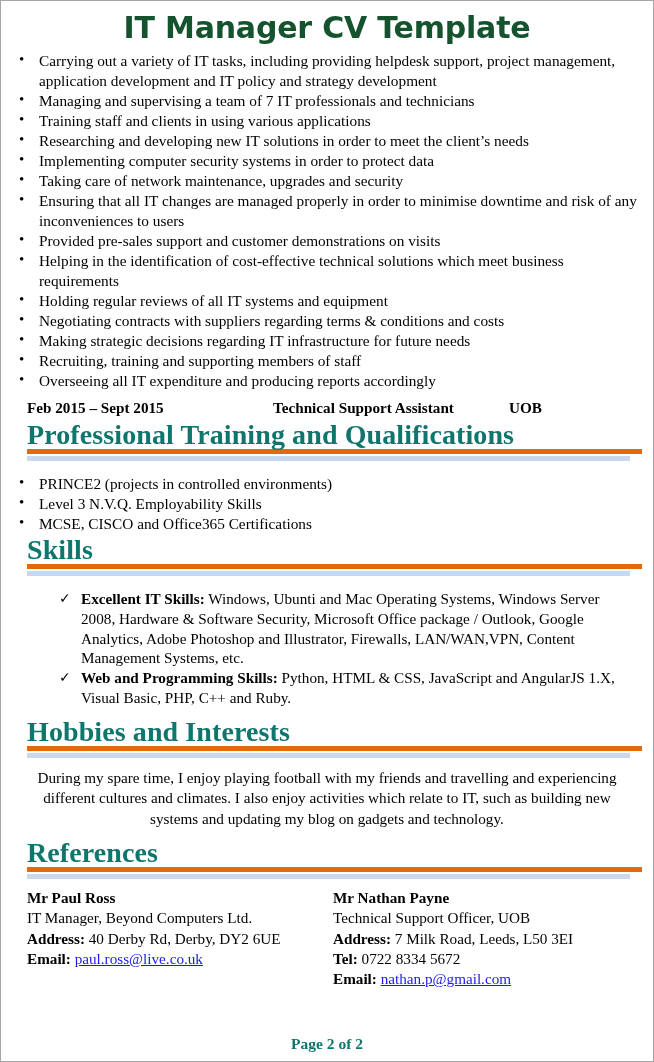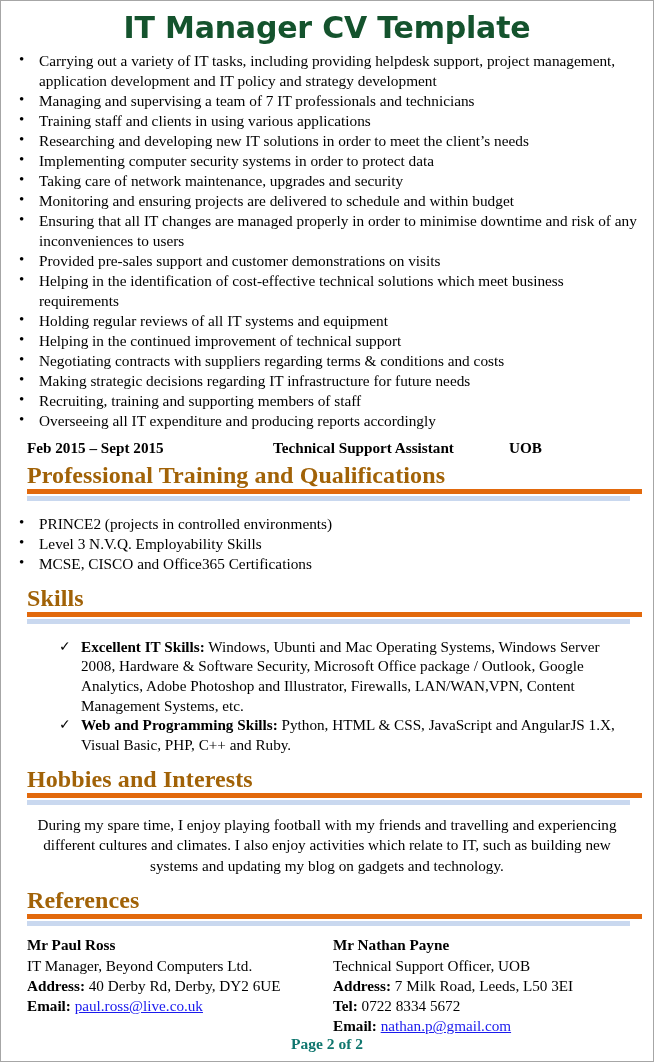--- a/index.html
+++ b/index.html
@@ -110,24 +110,24 @@
     line-height: 20px;
     margin: 7px 0 4px 0;
     padding-left: 14px;
   }
   .job-dates { width: 246px; flex: none; }
   .job-title { width: 236px; flex: none; }
   .job-org   { flex: none; }
 
   
   .section-head {
-    font-size: 24px;
+    font-size: 28px;
     line-height: 26px;
     font-weight: bold;
-    color: #a16207;
+    color: #0f766e;
     margin: 2px 0 0 14px;
     letter-spacing: 0.1px;
   }
   .rule {
     margin: 1px 0 0 14px;
   }
   .rule .bar-orange {
     height: 5px;
     background: #e2690c;
     width: 615px;
@@ -182,26 +182,24 @@
 
   <div class="doc-title">IT Manager CV Template</div>
 
   <ul class="bullets duties">
     <li>Carrying out a variety of IT tasks, including providing helpdesk support, project management, application development and IT policy and strategy development</li>
     <li>Managing and supervising a team of 7 IT professionals and technicians</li>
     <li>Training staff and clients in using various applications</li>
     <li>Researching and developing new IT solutions in order to meet the client’s needs</li>
     <li>Implementing computer security systems in order to protect data</li>
     <li>Taking care of network maintenance, upgrades and security</li>
-    <li>Monitoring and ensuring projects are delivered to schedule and within budget</li>
     <li>Ensuring that all IT changes are managed properly in order to minimise downtime and risk of any inconveniences to users</li>
     <li>Provided pre-sales support and customer demonstrations on visits</li>
     <li>Helping in the identification of cost-effective technical solutions which meet business requirements</li>
     <li>Holding regular reviews of all IT systems and equipment</li>
-    <li>Helping in the continued improvement of technical support</li>
     <li>Negotiating contracts with suppliers regarding terms &amp; conditions and costs</li>
     <li>Making strategic decisions regarding IT infrastructure for future needs</li>
     <li>Recruiting, training and supporting members of staff</li>
     <li>Overseeing all IT expenditure and producing reports accordingly</li>
   </ul>
 
   <div class="job-row">
     <span class="job-dates">Feb 2015 – Sept 2015</span>
     <span class="job-title">Technical Support Assistant</span>
     <span class="job-org">UOB</span>
@@ -212,21 +210,21 @@
     <div class="bar-orange"></div>
     <div class="bar-blue"></div>
   </div>
 
   <ul class="bullets quals" style="margin-top:13px;">
     <li>PRINCE2 (projects in controlled environments)</li>
     <li>Level 3 N.V.Q. Employability Skills</li>
     <li>MCSE, CISCO and Office365 Certifications</li>
   </ul>
 
-  <div class="section-head" style="margin-top:11px;">Skills</div>
+  <div class="section-head" style="margin-top:4px;">Skills</div>
   <div class="rule">
     <div class="bar-orange"></div>
     <div class="bar-blue"></div>
   </div>
 
   <ul class="checks" style="margin-top:13px;">
     <li>
       <span class="lead">Excellent IT Skills:</span><span> Windows, Ubunti and Mac Operating Systems, Windows Server 2008, Hardware &amp; Software Security, Microsoft Office package / Outlook, Google Analytics, Adobe Photoshop and Illustrator, Firewalls, LAN/WAN,VPN, Content Management Systems, etc.</span>
     </li>
     <li>

